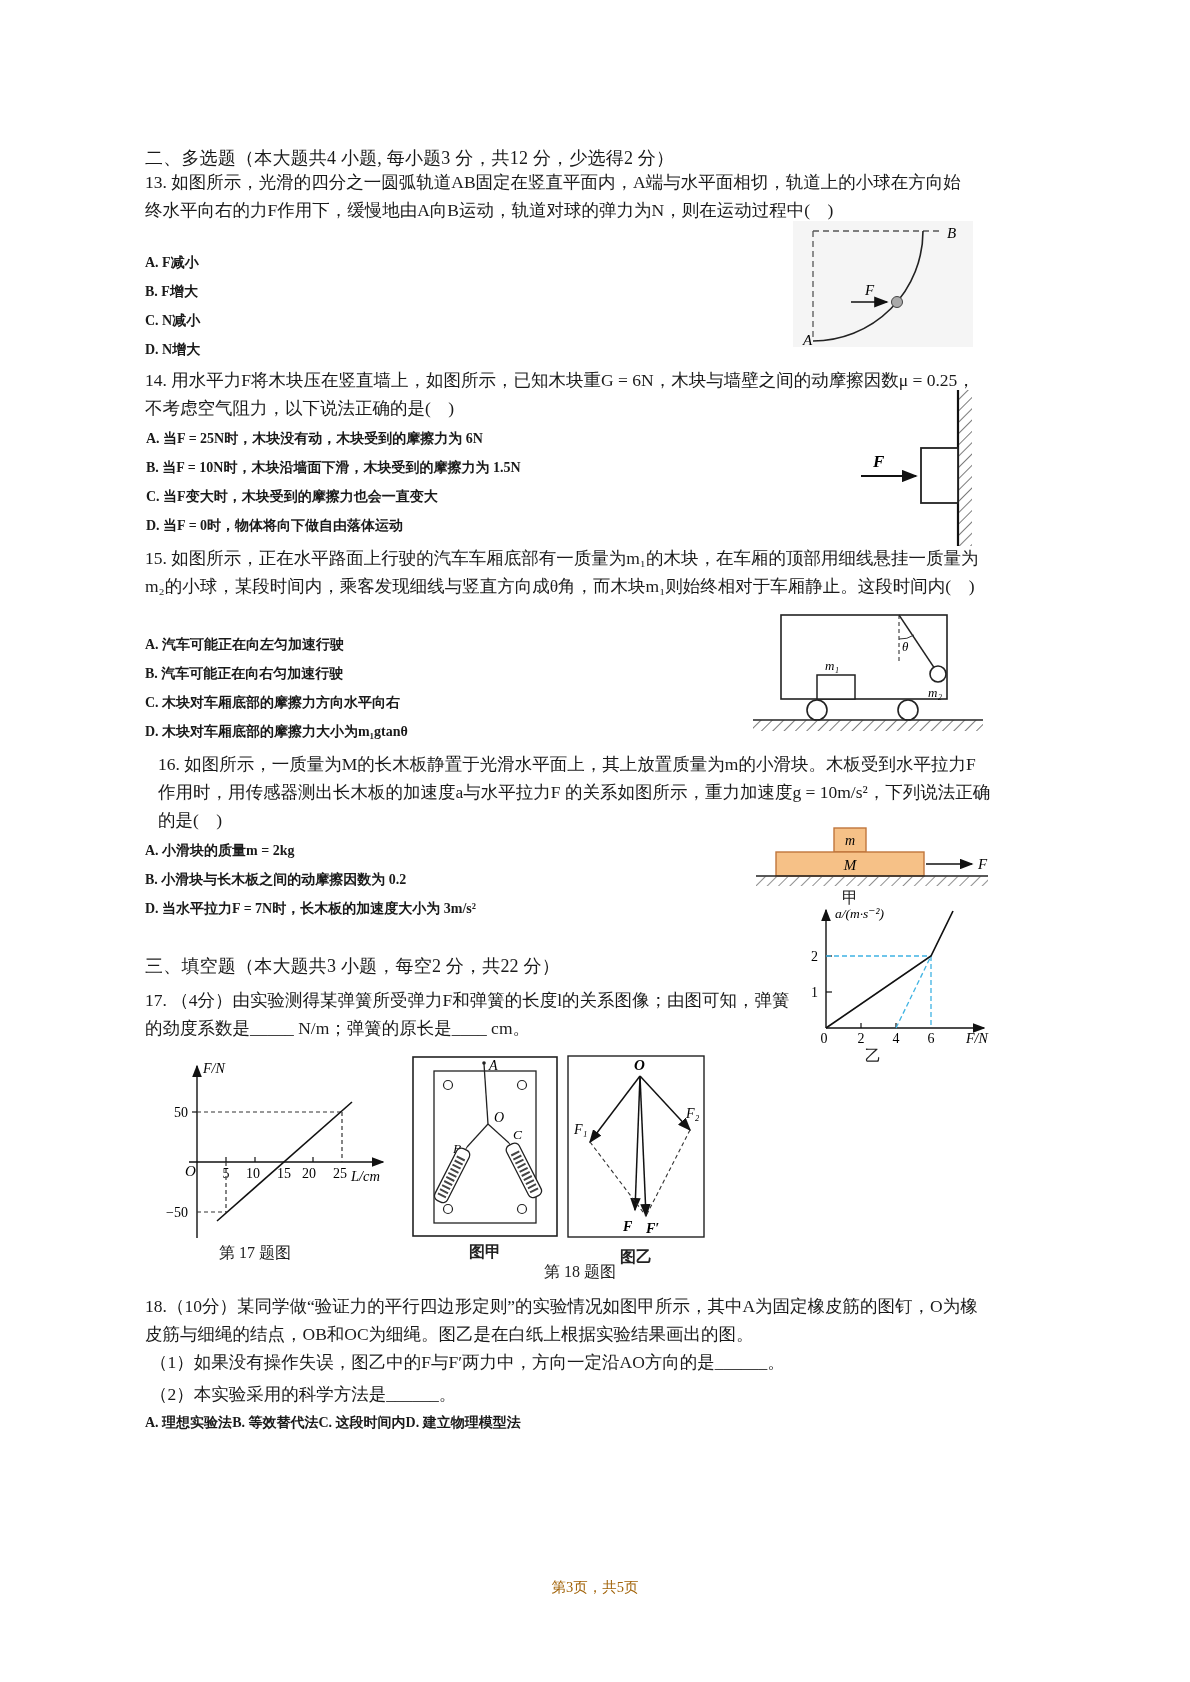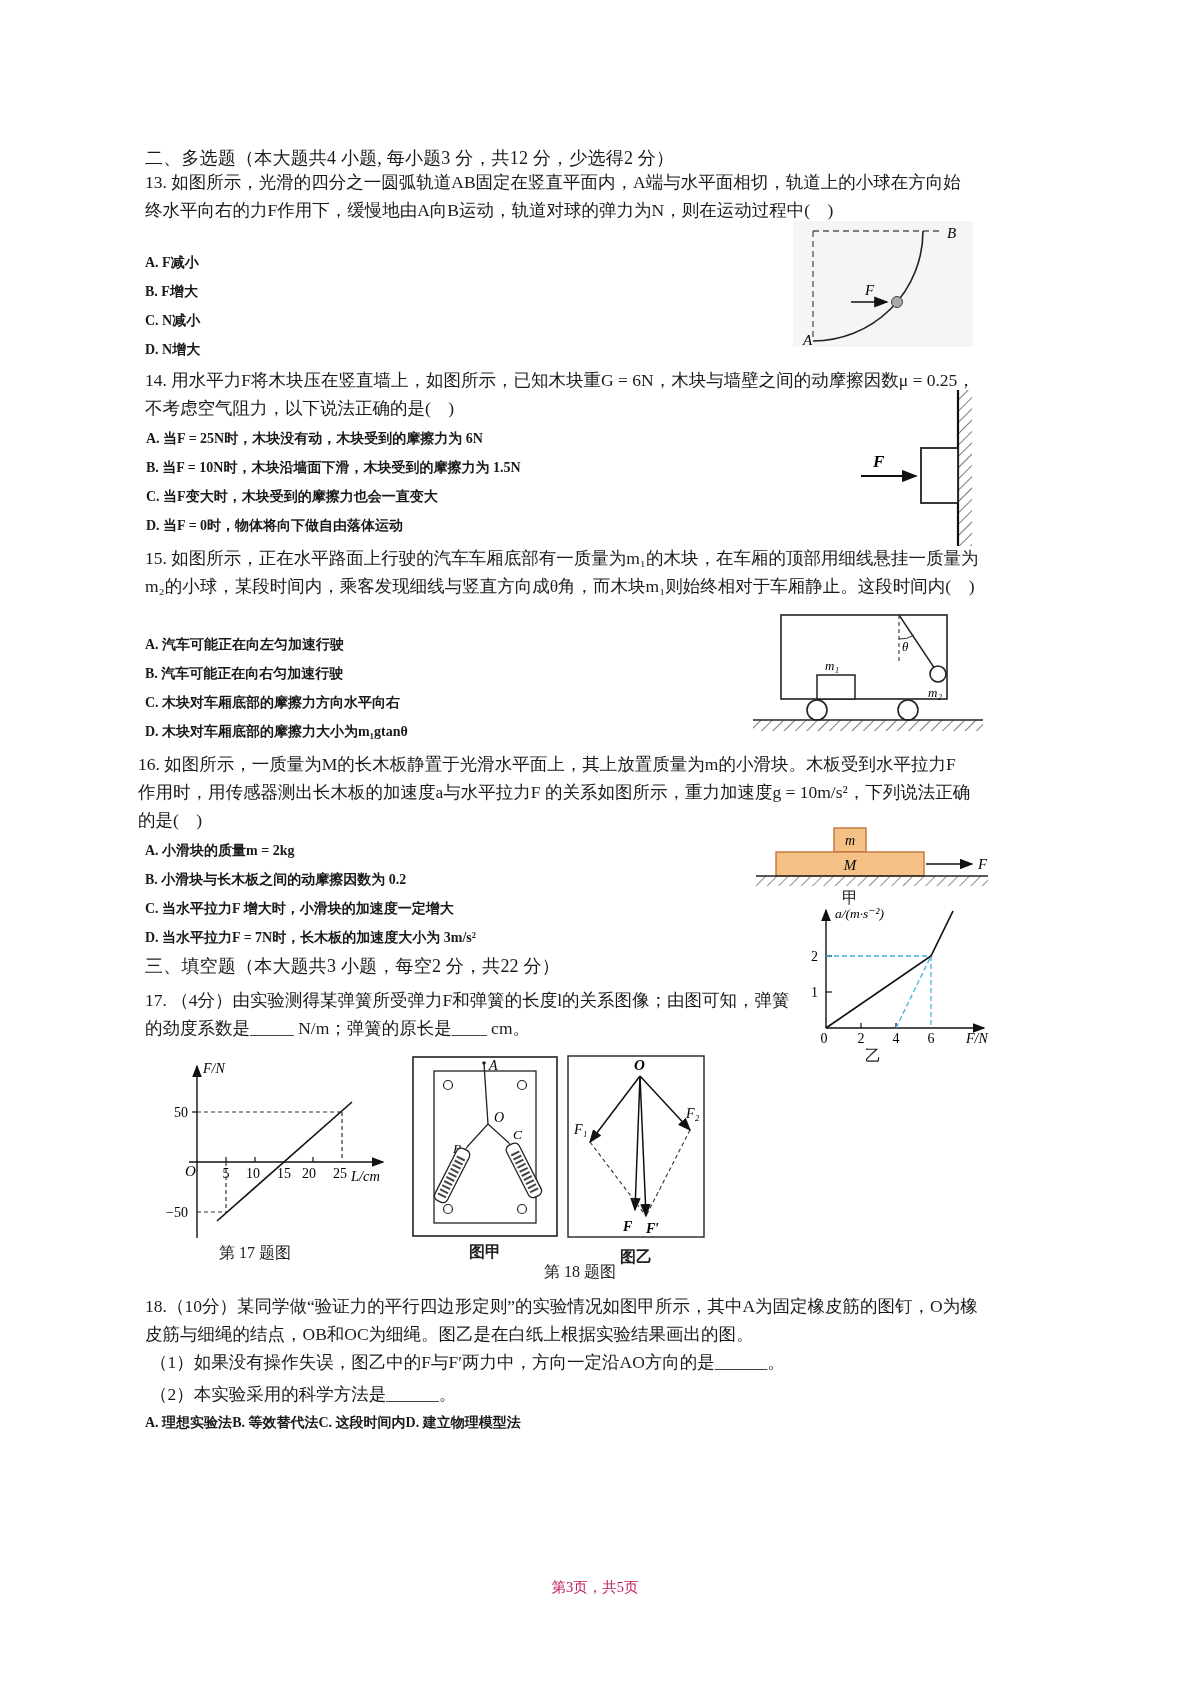--- a/index.html
+++ b/index.html
@@ -9,21 +9,21 @@
   .sec-title{font-size:18px;letter-spacing:.2px;}
   .stem{font-size:17.5px;line-height:28px;margin:0;}
   .opt{font-size:14px;line-height:29px;white-space:nowrap;font-weight:bold;}
   .cap{font-size:16px;text-align:center;color:#222;}
   .figbox{position:absolute;}
   .fig13-bg{background:#f5f5f5;}
   svg{display:block;}
   svg text{font-family:"Liberation Serif","DejaVu Serif",serif;}
   .it{font-style:italic;}
   .footer{position:absolute;left:0;top:1578px;width:100%;text-align:center;
-          font-size:14.5px;color:#be185d;}
+          font-size:14.5px;color:#a16207;}
   .q18row{display:flex;justify-content:flex-start;}
 </style>
 </head>
 <body>
 
 <div class="page">
 
   <div class="abs sec-title" style="left:145px;top:146px;">二、多选题（本大题共4 小题, 每小题3 分，共12 分，少选得2 分）</div>
 
   <p class="abs stem" style="left:145px;top:168px;width:832px;">13. 如图所示，光滑的四分之一圆弧轨道AB固定在竖直平面内，A端与水平面相切，轨道上的小球在方向始终水平向右的力F作用下，缓慢地由A向B运动，轨道对球的弹力为N，则在运动过程中(　)</p>
@@ -99,25 +99,24 @@
       <text x="183" y="86" font-size="13" class="it">m₂</text>
       <rect x="72" y="64" width="38" height="24" fill="#fff" stroke="#222" stroke-width="1.5"></rect>
       <text x="80" y="59" font-size="13" class="it">m₁</text>
       <circle cx="72" cy="99" r="10" fill="#fff" stroke="#222" stroke-width="1.6"></circle>
       <circle cx="163" cy="99" r="10" fill="#fff" stroke="#222" stroke-width="1.6"></circle>
       <line x1="8" y1="109" x2="238" y2="109" stroke="#222" stroke-width="1.6"></line>
       <rect x="8" y="109" width="230" height="11" fill="url(#h15)"></rect>
     </svg>
   </div>
 
-  <p class="abs stem" style="left:138px;top:750px;width:836px;">16. 如图所示，一质量为M的长木板静置于光滑水平面上，其上放置质量为m的小滑块。木板受到水平拉力F 作用时，用传感器测出长木板的加速度a与水平拉力F 的关系如图所示，重力加速度g = 10m/s²，下列说法正确的是(　)</p>
+  <p class="abs stem" style="left:158px;top:750px;width:836px;">16. 如图所示，一质量为M的长木板静置于光滑水平面上，其上放置质量为m的小滑块。木板受到水平拉力F 作用时，用传感器测出长木板的加速度a与水平拉力F 的关系如图所示，重力加速度g = 10m/s²，下列说法正确的是(　)</p>
   <div class="abs" style="left:145px;top:836px;">
     <div class="opt">A.  小滑块的质量m = 2kg</div>
     <div class="opt">B.  小滑块与长木板之间的动摩擦因数为 0.2</div>
-    <div class="opt">C.  当水平拉力F  增大时，小滑块的加速度一定增大</div>
     <div class="opt">D.  当水平拉力F = 7N时，长木板的加速度大小为 3m/s²</div>
   </div>
   <div class="figbox" style="left:750px;top:812px;">
     <svg width="245" height="76" viewBox="0 0 245 76">
       <defs>
         <marker id="ah16" markerWidth="9" markerHeight="7" refX="8" refY="3.5" orient="auto">
             <path d="M0,0 L9,3.5 L0,7 Z" fill="#111"></path>
           </marker>
         <pattern id="h16" patternUnits="userSpaceOnUse" width="8" height="8" patternTransform="rotate(45)">
           <line x1="0" y1="0" x2="0" y2="8" stroke="#444" stroke-width="1.2"></line>

